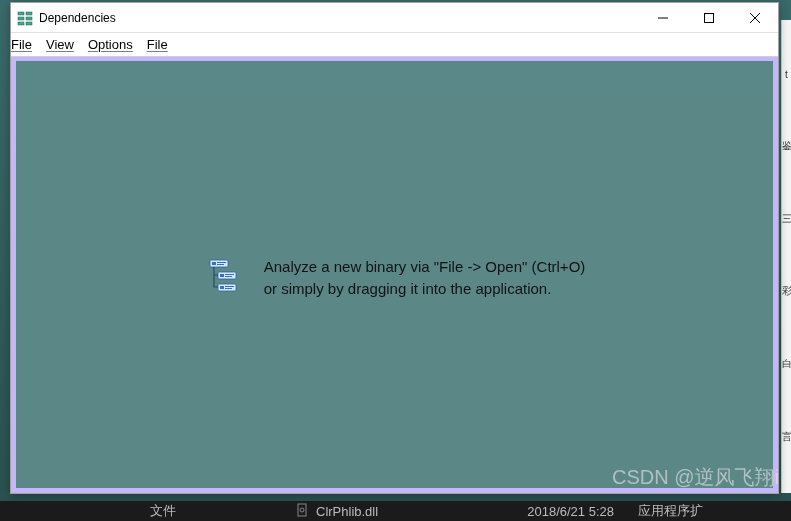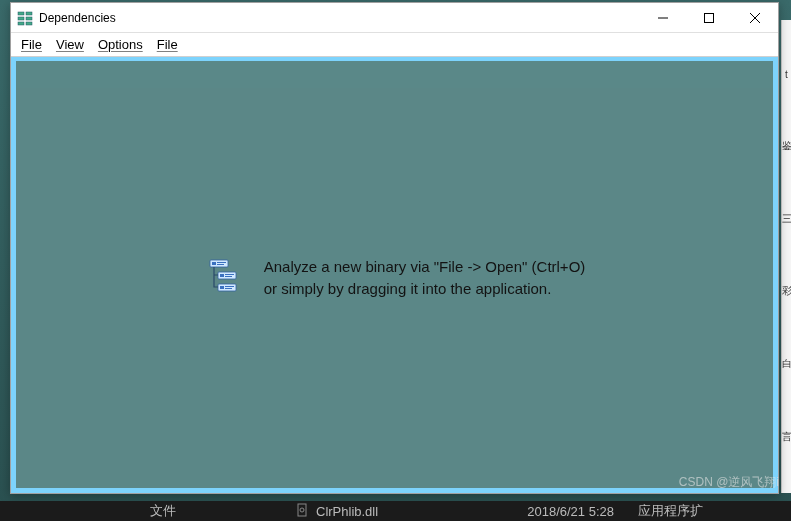--- a/index.html
+++ b/index.html
@@ -13,21 +13,21 @@
     }
     .desktop-bg {
       position: absolute;
       left: 0; top: 0; width: 791px; height: 521px;
       background: linear-gradient(180deg, #3a6a6a 0%, #2a5050 100%);
     }
     .window {
       position: absolute;
       left: 10px; top: 2px;
       width: 769px; height: 492px;
-      background: #7dd3fc;
+      background: #c4b5fd;
       border: 1px solid #a0a0a0;
       box-shadow: 0 2px 10px rgba(0,0,0,0.3);
     }
     .titlebar {
       height: 30px;
       background: #fff;
       display: flex;
       align-items: center;
       padding-left: 6px;
       border-bottom: 1px solid #e0e0e0;
@@ -56,21 +56,20 @@
       align-items: center;
       justify-content: center;
       cursor: pointer;
     }
     .win-btn svg { width: 10px; height: 10px; }
     .menubar {
       height: 24px;
       background: #fff;
       display: flex;
       align-items: center;
-      padding-left: 10px;
       gap: 14px;
       border-bottom: 1px solid #d0d0d0;
     }
     .menu-item {
       font-size: 13px;
       color: #000;
       cursor: pointer;
       text-decoration: underline;
       text-decoration-color: rgba(0,0,0,0.5);
       text-underline-offset: 2px;
@@ -128,21 +127,21 @@
       gap: 6px;
       padding-left: 120px;
     }
     .taskbar-right {
       padding-right: 88px;
     }
     .watermark {
       position: absolute;
       right: 12px;
       bottom: 30px;
-      font-size: 12px;
+      font-size: 20px;
       color: rgba(230,230,230,0.6);
       font-family: "Microsoft YaHei", sans-serif;
       pointer-events: none;
     }
     .right-edge {
       position: absolute;
       right: 0; top: 20px; bottom: 28px;
       width: 10px;
       background: #f5f5f5;
       border-left: 1px solid #ccc;

